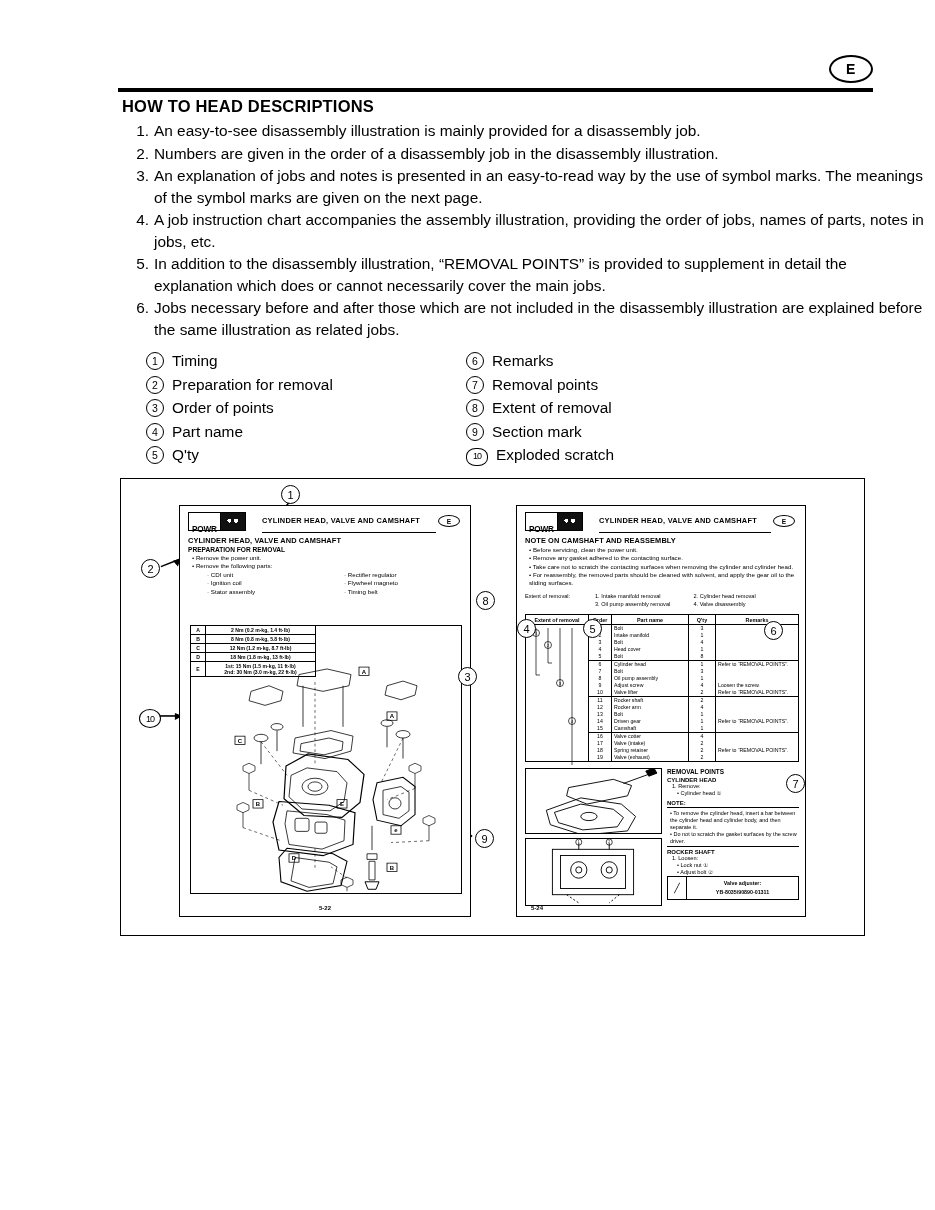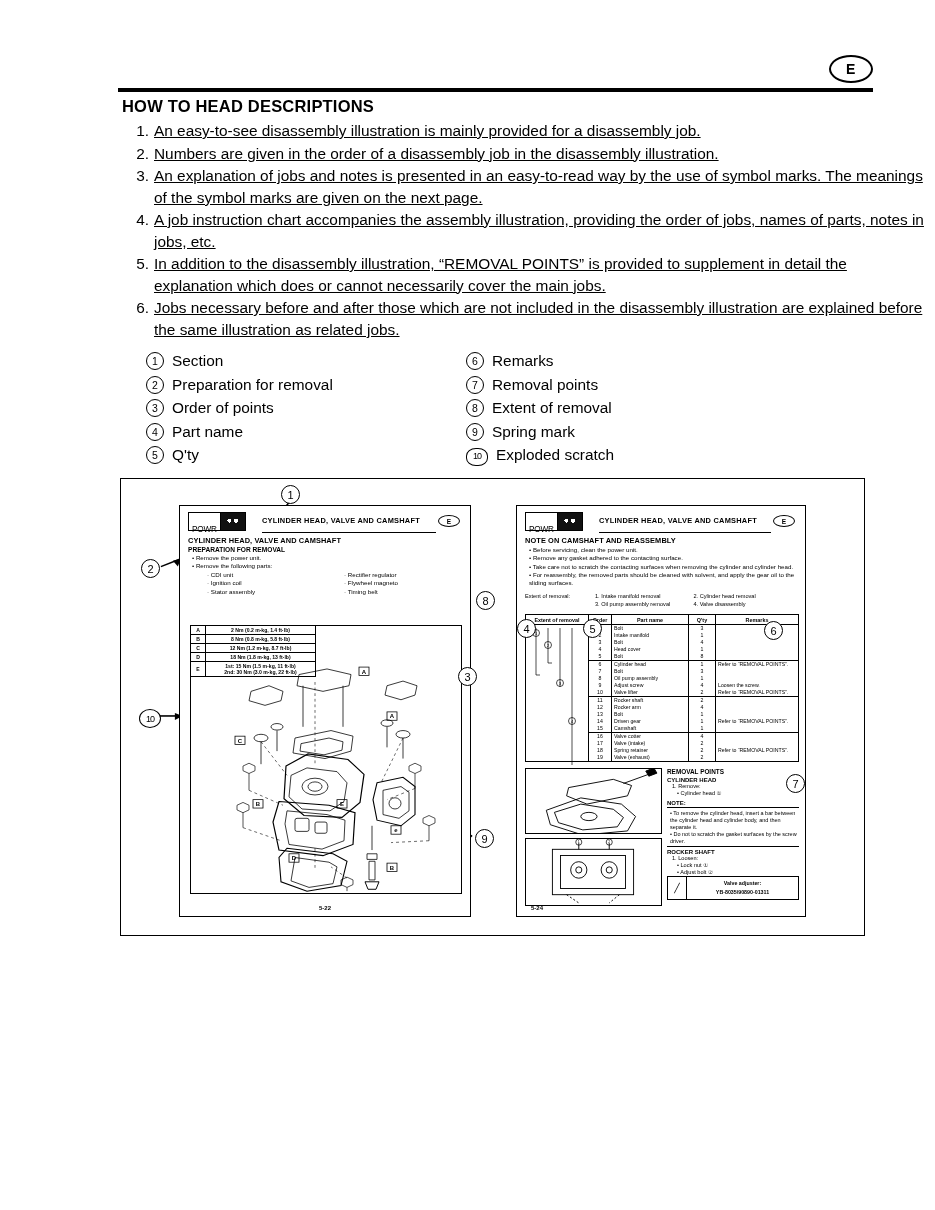--- a/index.html
+++ b/index.html
@@ -61,21 +61,21 @@
   .desc-item {
     display: flex;
     margin-bottom: 1px;
   }
   .desc-num {
     width: 21px;
     text-align: right;
     flex: none;
     padding-right: 5px;
   }
-  .desc-txt { flex: 1; text-decoration: underline; }
+  .desc-txt { flex: 1; }
 
   
   .legend {
     position: absolute;
     top: 352px;
     left: 146px;
     width: 640px;
     display: flex;
   }
   .legend-col { width: 320px; }
@@ -130,21 +130,21 @@
   }
   .mh-powr {
     position: absolute; left: 0; top: 0;
     border: 1.4px solid #000;
     height: 17px;
     display: flex;
     align-items: stretch;
   }
   .mh-powr .lbl {
     font-size: 8.2px;
-    font-weight: normal;
+    font-weight: bold;
     padding: 0 3px;
     display: flex;
     align-items: center;
     letter-spacing: -0.2px;
     margin-top: 16px;
   }
   .mh-powr .glyph {
     width: 24px;
     border-left: 1.4px solid #000;
     background:
@@ -379,21 +379,21 @@
   <div class="desc-item">
     <span class="desc-num">6.</span>
     <span class="desc-txt">Jobs necessary before and after those which are not included in the disassembly illustration are explained before the same illustration as related jobs.</span>
   </div>
 </div>
 
 <div class="legend">
   <div class="legend-col">
     <div class="legend-row">
       <span class="cnum">1</span>
-      <span>Section</span>
+      <span>Timing</span>
     </div>
     <div class="legend-row">
       <span class="cnum">2</span>
       <span>Preparation for removal</span>
     </div>
     <div class="legend-row">
       <span class="cnum">3</span>
       <span>Order of points</span>
     </div>
     <div class="legend-row">
@@ -413,21 +413,21 @@
     <div class="legend-row">
       <span class="cnum">7</span>
       <span>Removal points</span>
     </div>
     <div class="legend-row">
       <span class="cnum">8</span>
       <span>Extent of removal</span>
     </div>
     <div class="legend-row">
       <span class="cnum">9</span>
-      <span>Spring mark</span>
+      <span>Section mark</span>
     </div>
     <div class="legend-row">
       <span class="cnum wide">10</span>
       <span>Exploded scratch</span>
     </div>
   </div>
 </div>
 
 <div class="figure">
 

